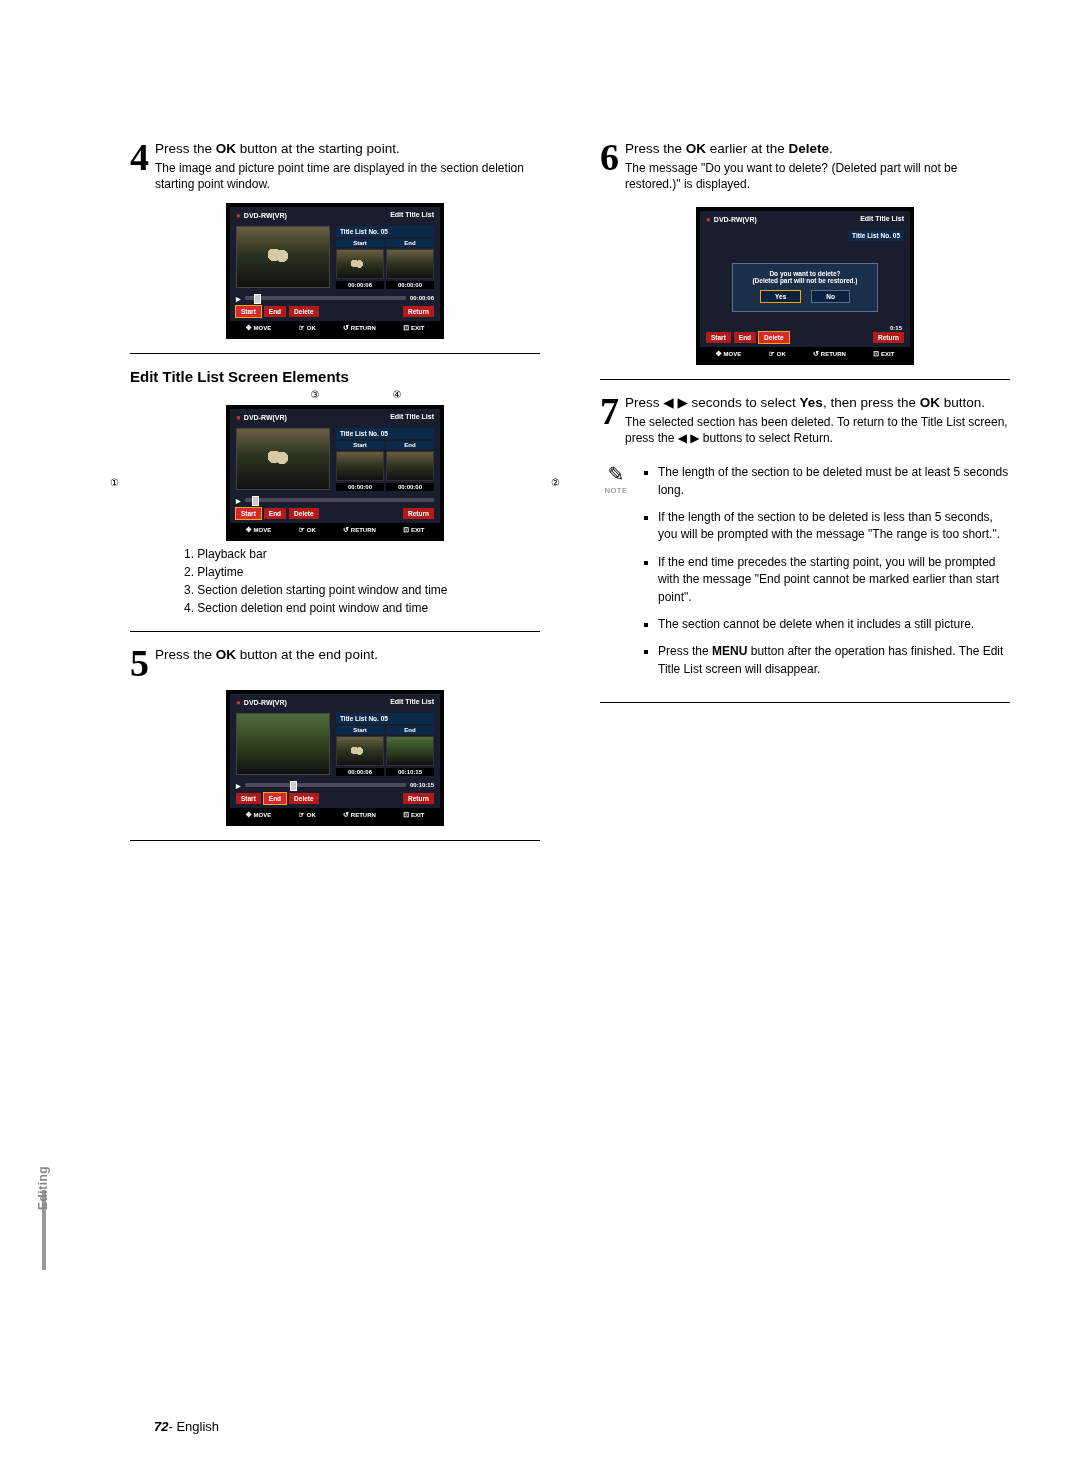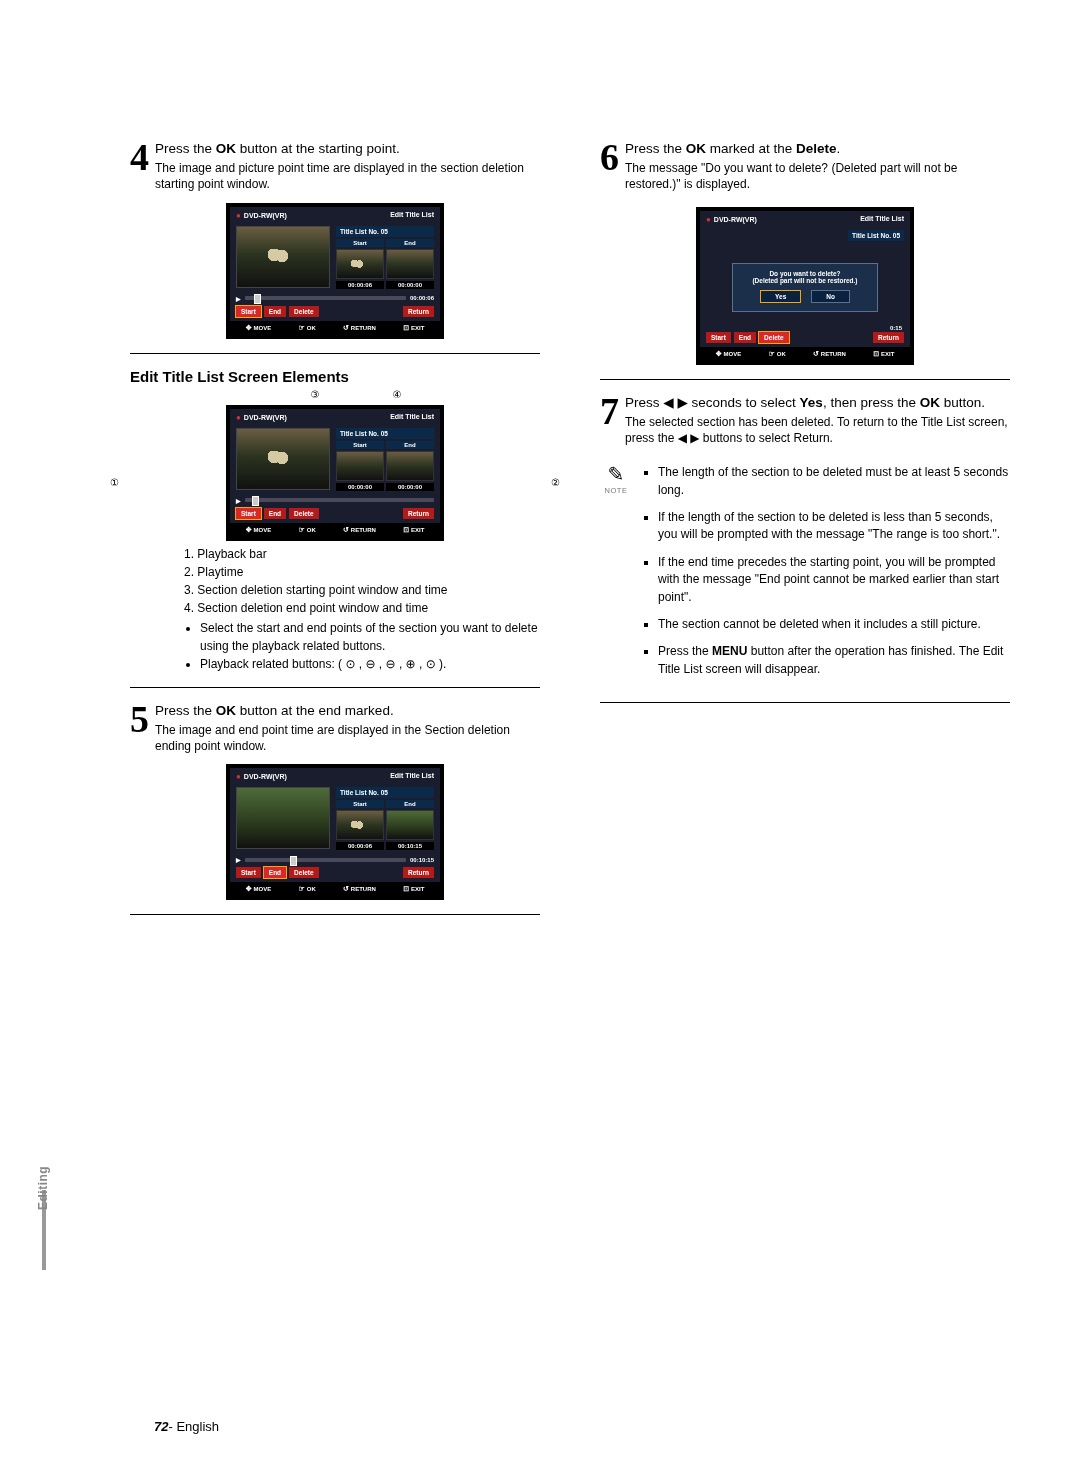--- a/index.html
+++ b/index.html
@@ -442,33 +442,28 @@
           <span><b>⊡</b><span>EXIT</span></span>
         </div>
       </div>
     </div>
 
     <ul class="list" style="">
       <li>1. Playback bar</li>
       <li>2. Playtime</li>
       <li>3. Section deletion starting point window and time</li>
       <li>4. Section deletion end point window and time</li>
-      <ul class="sublist">
-        <li>Select the start and end points of the section you want to delete using the playback related buttons.</li>
-        <li><span>Playback related buttons: </span><span class="pb-icons"></span></li>
-      </ul>
     </ul>
 
     <hr class="divider">
 
     <div class="step-block">
       <span class="step-num">5</span>
       <div class="step-text">
-        <span>Press the </span><span class="b">OK</span><span> button at the end marked.</span>
-        <span class="step-sub">The image and end point time are displayed in the Section deletion ending point window.</span>
+        <span>Press the </span><span class="b">OK</span><span> button at the end point.</span>
       </div>
     </div>
 
     <div class="ui-wrap">
       <div class="ui-box">
         <div class="ui-hdr">
           <span class="ui-dot">DVD-RW(VR)</span>
           <span>Edit Title List</span>
         </div>
         <div class="ui-preview-row">
@@ -514,21 +509,21 @@
     </div>
 
     <hr class="divider">
   </div>
 
   <div class="col">
 
     <div class="step-block">
       <span class="step-num">6</span>
       <div class="step-text">
-        <span>Press the </span><span class="b">OK</span><span> marked at the </span><span class="b">Delete</span><span>.</span>
+        <span>Press the </span><span class="b">OK</span><span> earlier at the </span><span class="b">Delete</span><span>.</span>
         <span class="step-sub">The message "Do you want to delete? (Deleted part will not be restored.)" is displayed.</span>
       </div>
     </div>
 
     <div class="ui-wrap" style="margin-top:14px">
       <div class="ui-box" style="height:150px">
         <div class="ui-hdr">
           <span class="ui-dot">DVD-RW(VR)</span>
           <span>Edit Title List</span>
         </div>
@@ -571,21 +566,21 @@
 
     <div class="note-row">
       <div class="note-icon">
         ✎
         <div class="note-label">NOTE</div>
       </div>
       <ul class="note-list">
         <li>The length of the section to be deleted must be at least 5 seconds long.</li>
         <li>If the length of the section to be deleted is less than 5 seconds, you will be prompted with the message "The range is too short.".</li>
         <li>If the end time precedes the starting point, you will be prompted with the message "End point cannot be marked earlier than start point".</li>
-        <li>The section cannot be deleted when it includes a still picture.</li>
+        <li>The section cannot be delete when it includes a still picture.</li>
         <li><span>Press the </span><span class="b">MENU</span><span> button after the operation has finished. The Edit Title List screen will disappear.</span></li>
       </ul>
     </div>
 
     <hr class="divider">
   </div>
 
   <div class="tab-side-bar"></div>
   <div class="tab-side">Editing</div>
 

